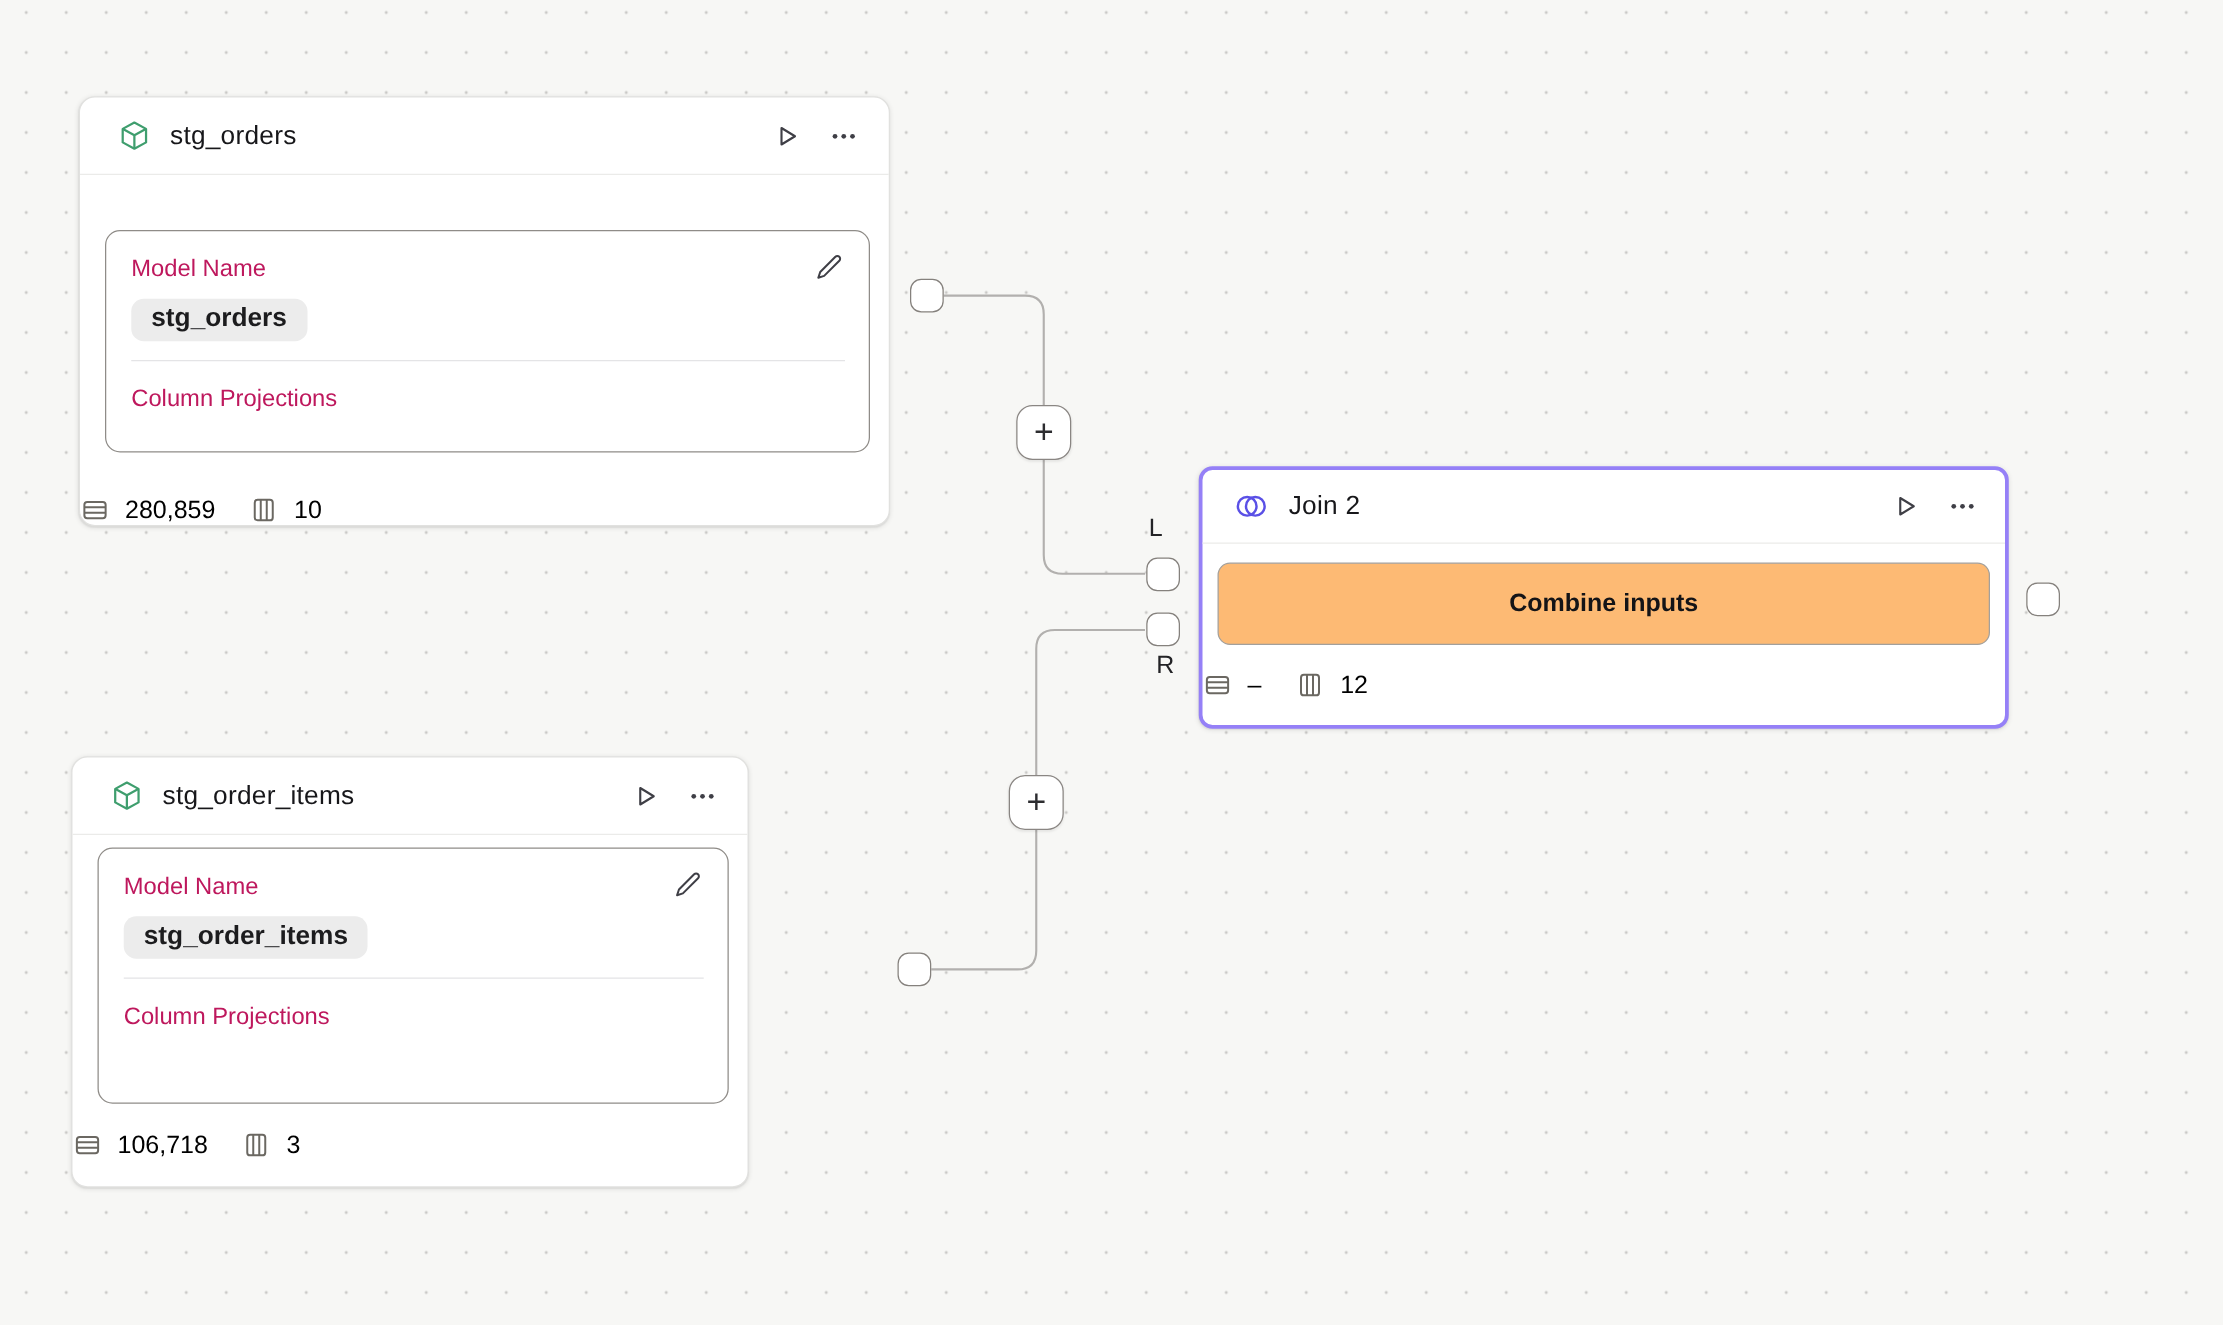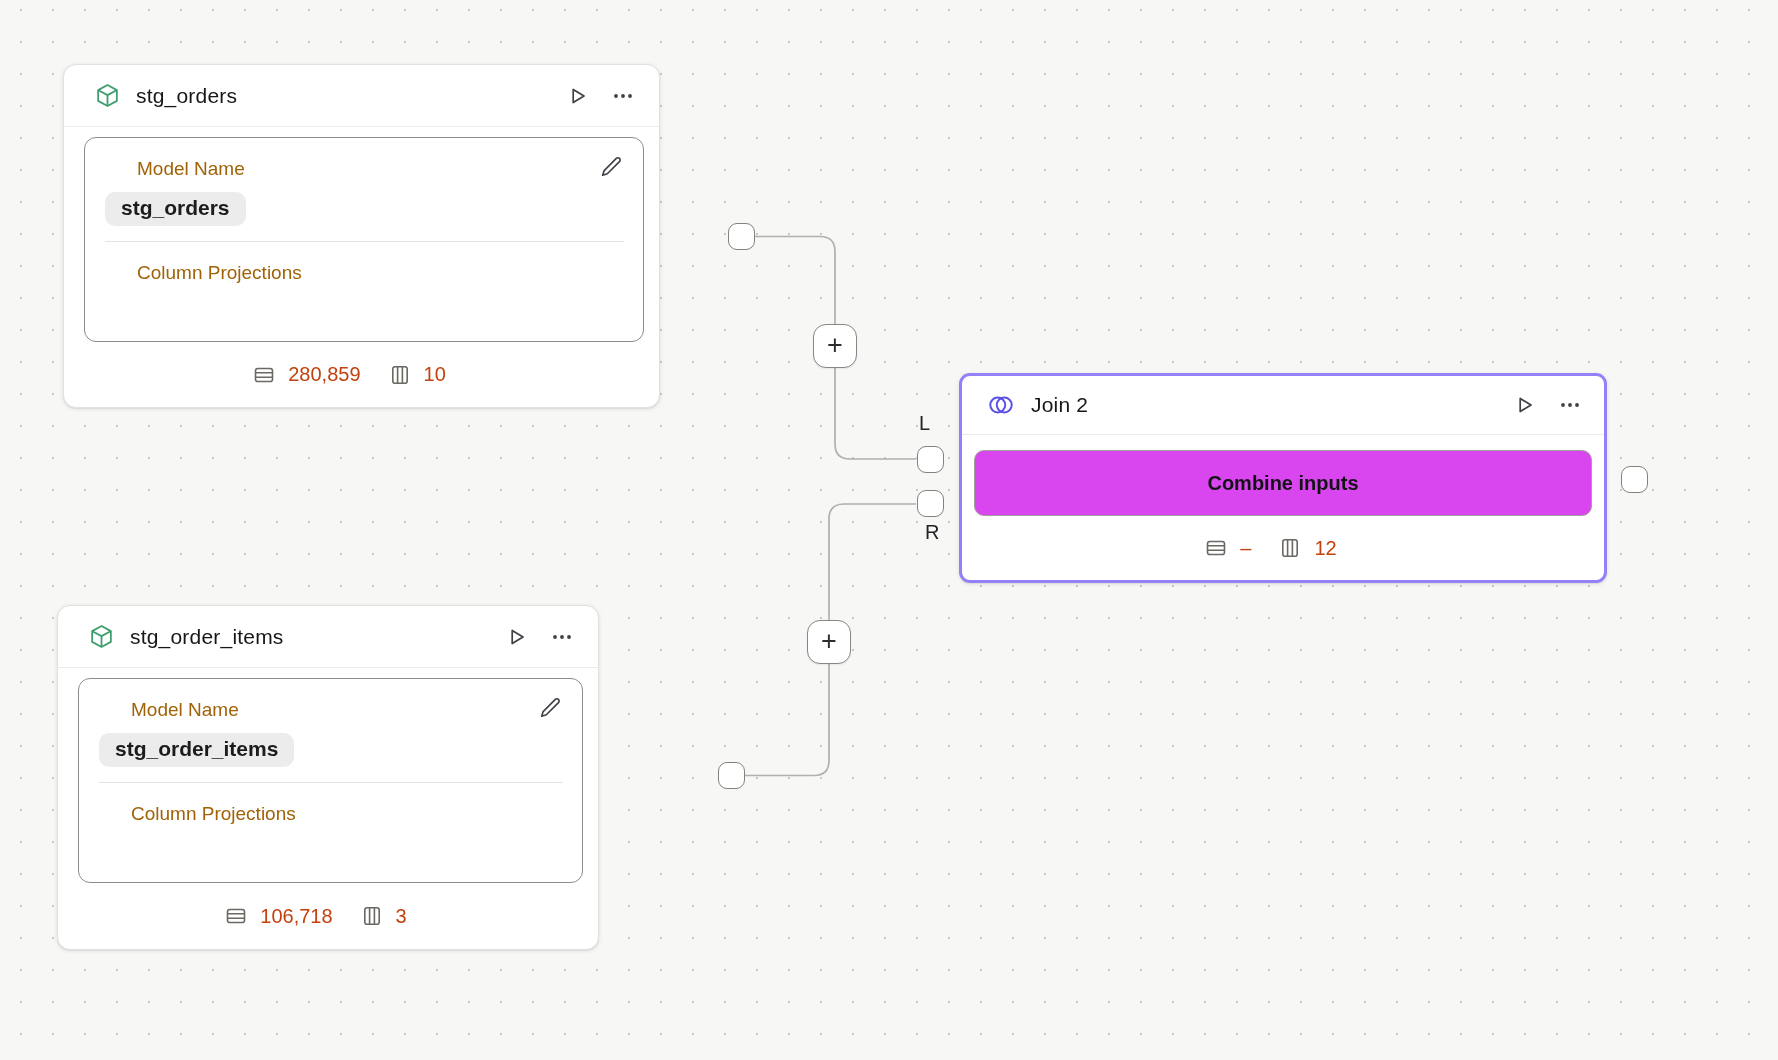--- a/index.html
+++ b/index.html
@@ -44,41 +44,41 @@
   .hbtn + .hbtn{margin-left:18px;}
   .green{color:var(--green);}
   .indigo{color:var(--indigo);}
 
   .inner-card{
     margin:10px 15px 0 20px; height:205px;
     border:1.5px solid #8f8c88; border-radius:12px;
     padding:14px 17px 0 20px; background:#fff;
   }
   .field-row{display:flex; align-items:flex-start;}
-  .field-label{font-size:19px; color:#a16207; padding-top:6px; flex:1;margin-left:32px;}
+  .field-label{font-size:19px; color:#be185d; padding-top:6px; flex:1;}
   .tag{
     display:inline-flex; align-items:center; margin-top:10px;
     background:#ececec; border-radius:10px; padding:4px 16px 6px;
     font-size:21px; font-weight:600; color:#1c1c1e; border:none; cursor:pointer;
   }
   .tag .icon{margin-left:9px; color:#2a2a2d;}
   .inner-div{height:1px; background:#e4e4e6; margin:15px 2px 14px 0;}
 
   .node-footer{
-    flex:1; display:flex; align-items:center; justify-content:center;
-    padding-right:25px; color:#c2410c; font-size:20px; font-weight:500;
+    flex:1; display:flex; align-items:center; justify-content:flex-start;
+    padding-right:25px; color:#000000; font-size:20px; font-weight:500;
   }
   .node-footer .icon{color:#6b6862;}
   .stat{display:flex; align-items:center; gap:12px;}
   .stat + .stat{margin-left:27px;}
 
   
   .combine-btn{
     margin:15px 12px 0; height:66px;
-    background:#d946ef; border:1.5px solid #a3a09c; border-radius:10px;
+    background:#fdba74; border:1.5px solid #a3a09c; border-radius:10px;
     font-family:inherit; font-size:20px; font-weight:600; color:#141417;
     cursor:pointer;
   }
   .join-footer{padding-right:25px;}
 
   
   .port{
     position:absolute; width:27px; height:27px; background:#fff;
     border:1.6px solid #85817d; border-radius:9px; cursor:crosshair; z-index:3;
   }
@@ -96,21 +96,21 @@
 </head>
 <body>
 
 <div class="canvas">
 
   <svg class="wires" width="1778" height="1060" viewBox="0 0 1778 1060">
     <path d="M755 236.5 H820 Q835 236.5 835 251.5 V444 Q835 459 850 459 H916" fill="none" stroke="#b2b0ae" stroke-width="1.7"></path>
     <path d="M745 775.5 H814 Q829 775.5 829 760.5 V519 Q829 504 844 504 H916" fill="none" stroke="#b2b0ae" stroke-width="1.7"></path>
   </svg>
 
-  <div class="node" style="left:63px; top:64px; width:597px; height:344px;">
+  <div class="node" style="left:63px; top:77px; width:649px; height:344px;gap:34px;">
     <div class="node-header">
       <span class="icon green">
         <svg width="27" height="27" viewBox="0 0 24 24" fill="none" stroke="currentColor" stroke-width="1.6" stroke-linejoin="round">
           <path d="M12 2.7 20.3 7.2v9.6L12 21.3 3.7 16.8V7.2L12 2.7Z"></path>
           <path d="M3.9 7.3 12 11.7l8.1-4.4M12 11.7v9.4"></path>
         </svg>
       </span>
       <span class="node-title">stg_orders</span>
       <button class="hbtn">
         <span class="icon">

